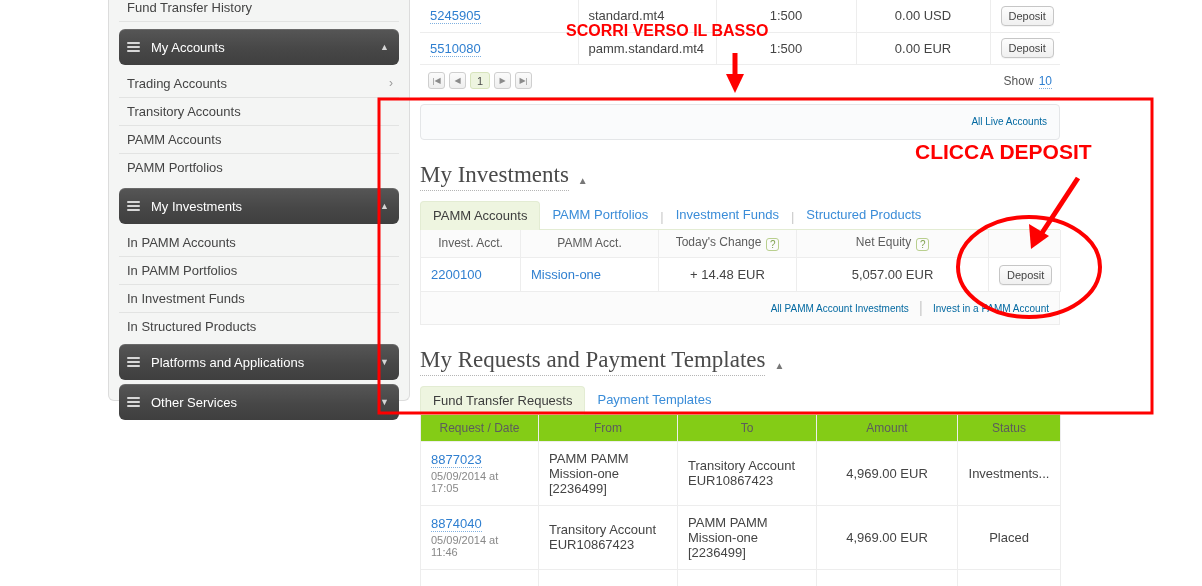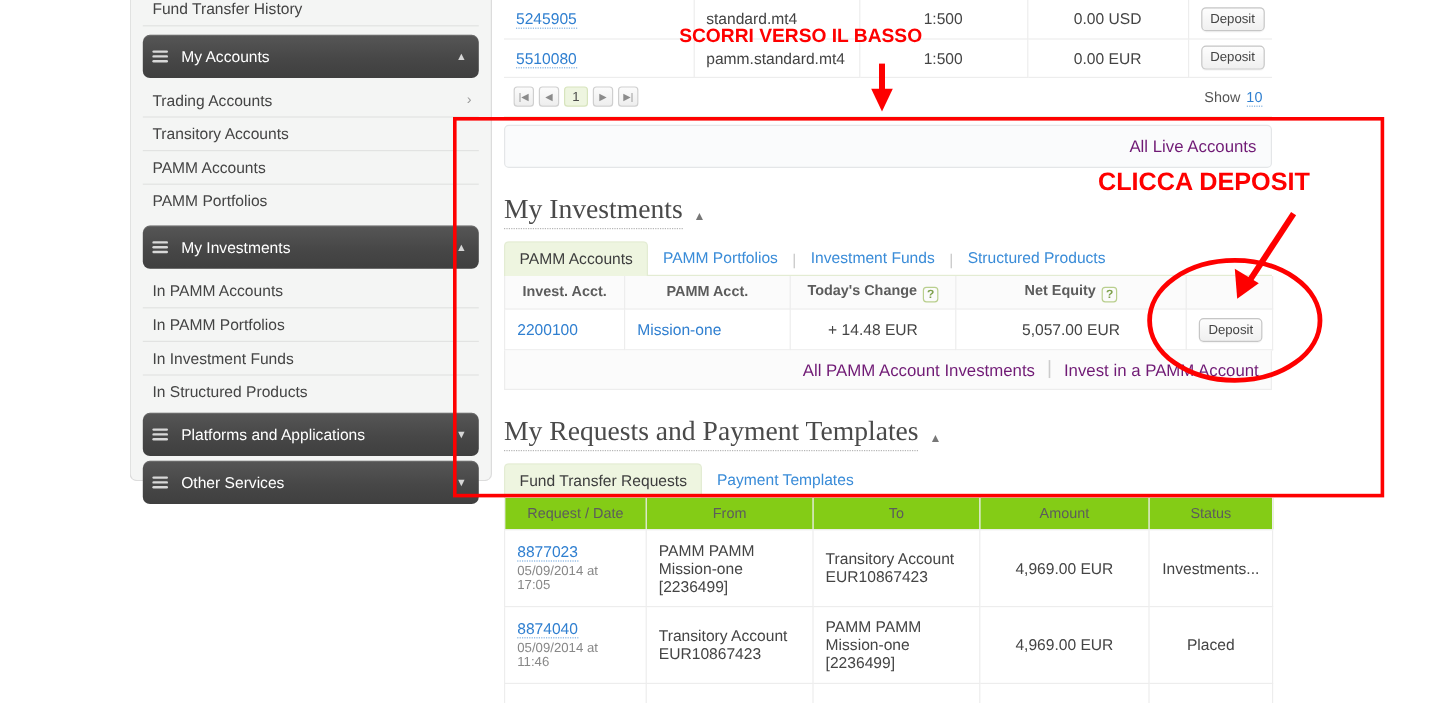--- a/index.html
+++ b/index.html
@@ -75,21 +75,21 @@
   .show-label { margin-left: auto; font-size: 12px; color: #555; }
   .show-num { color: #2f7fd0; border-bottom: 1px dotted #7fb0e0; margin-left: 5px; cursor: pointer; }
 
   
   .live-panel {
     width: 640px; height: 36px; margin-top: 6px;
     background: #fafbfc; border: 1px solid #e4e6e8; border-radius: 4px;
     display: flex; align-items: center; justify-content: flex-end;
     padding-right: 12px;
   }
-  .blue-link { color: #701a75; font-size: 14px; cursor: pointer; }
+  .blue-link { color: #0369a1; font-size: 10px; cursor: pointer; }
 
   
   .sec-head {
     font-family: "Liberation Serif", serif;
     font-size: 23px; color: #4a4a4a; margin-top: 22px;
     display: flex; align-items: flex-end; gap: 9px;
   }
   .sec-head .txt { border-bottom: 1px dotted #b5b5b5; padding-bottom: 2px; cursor: pointer; }
   .sec-head .tri { font-size: 10px; color: #777; padding-bottom: 5px; }
 
@@ -100,21 +100,21 @@
   }
   .tab.active {
     background: #eef5e0; color: #3d3d3d; border-radius: 4px 4px 0 0; border: 1px solid #e3ecd3; border-bottom: none;
     margin-bottom: -1px;
   }
   .tab-sep { color: #c9c9c9; font-size: 13px; padding-bottom: 5px; }
 
   
   .inv-table { width: 640px; border-collapse: collapse; table-layout: fixed; }
   .inv-table th {
-    font-size: 12px; font-weight: bold; color: #5c5c5c; height: 28px;
+    font-size: 12px; font-weight: normal; color: #5c5c5c; height: 28px;
     background: #fbfbfb; border: 1px solid #ededed; border-top: none;
   }
   .inv-table td { border: 1px solid #ededed; height: 34px; font-size: 13px; color: #444; padding: 0 10px; }
   .qmark {
     display: inline-block; width: 13px; height: 13px; line-height: 12px;
     border: 1px solid #b9cf8e; border-radius: 3px; color: #7fa04e; font-size: 10px;
     text-align: center; margin-left: 5px; vertical-align: -2px; cursor: pointer;
   }
   .pos { color: #7aa42f; }
   .inv-foot {

